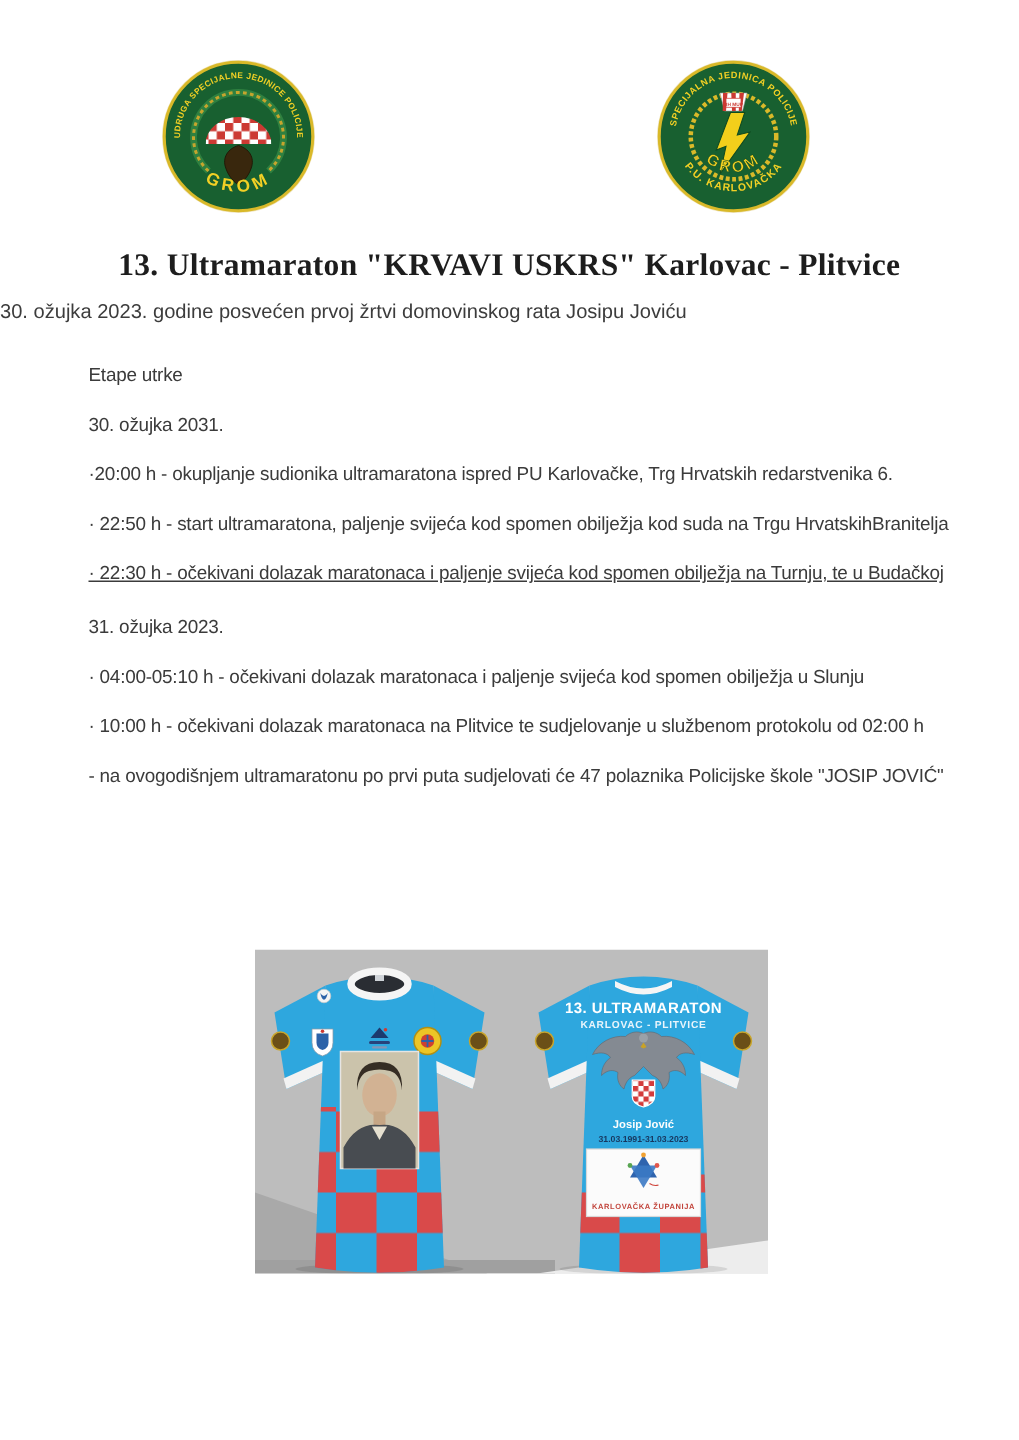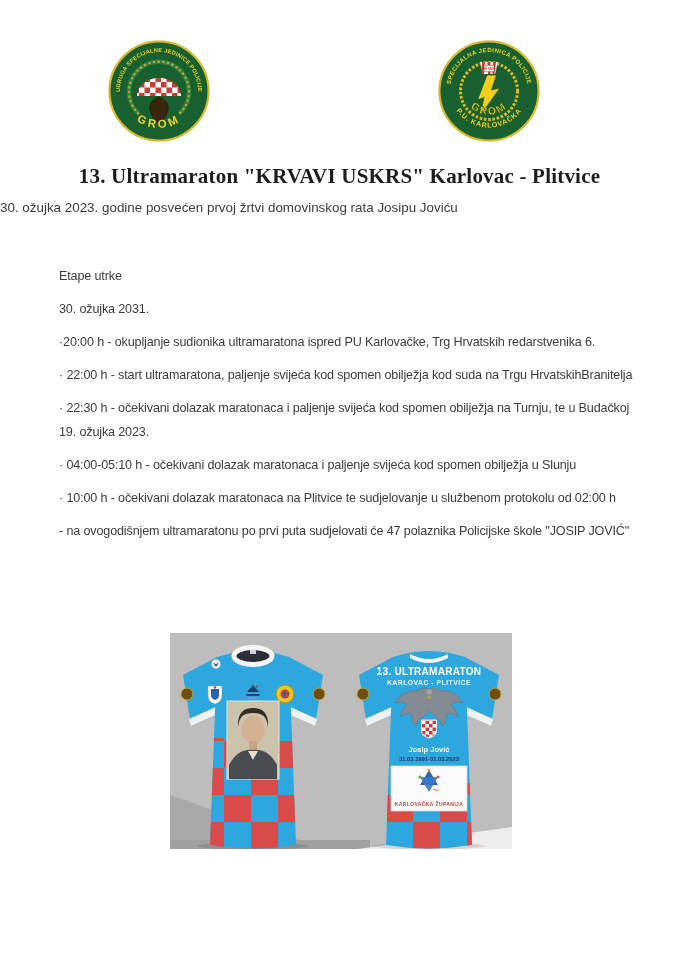--- a/index.html
+++ b/index.html
@@ -13,25 +13,25 @@
   .title {
     position:absolute; top:164px; left:0; right:0; text-align:center;
     font-family:"Liberation Serif", serif; font-weight:bold;
     font-size:21px; color:#1d1d1d; letter-spacing:0.2px;
   }
   .subtitle {
     position:absolute; top:200px; left:0; right:0; text-align:left;
     font-size:13.4px; color:#3c3c3c;
   }
   .schedule {
-    position:absolute; top:266px; left:59px; right:20px;
+    position:absolute; top:240px; left:59px; right:20px;
     font-size:12.6px; color:#3b3b3b; letter-spacing:-0.15px;
   }
   .schedule p { margin:0 0 13px 0; line-height:20px; white-space:nowrap; }
-  .schedule p.wrap-head { margin-bottom:4px; }
+  .schedule p.wrap-head { margin-bottom:16px;text-decoration:underline; }
   .shirts { position:absolute; left:170px; top:633px; width:342px; height:216px; }
 </style>
 </head>
 <body>
 
 <div class="page">
 
   <svg class="logo logo-left" viewBox="0 0 106 106">
     <defs>
       <pattern id="chkRW" patternUnits="userSpaceOnUse" width="11" height="11">
@@ -90,23 +90,23 @@
     </text>
   </svg>
 
   <div class="title">13. Ultramaraton "KRVAVI USKRS" Karlovac - Plitvice</div>
   <div class="subtitle">30. ožujka 2023. godine posvećen prvoj žrtvi domovinskog rata Josipu Joviću</div>
 
   <div class="schedule">
     <p>Etape utrke</p>
     <p>30. ožujka 2031.</p>
     <p>·20:00 h - okupljanje sudionika ultramaratona ispred PU Karlovačke, Trg Hrvatskih redarstvenika 6.</p>
-    <p>· 22:00 h - start ultramaratona, paljenje svijeća kod spomen obilježja kod suda na Trgu HrvatskihBranitelja</p>
+    <p>· 22:50 h - start ultramaratona, paljenje svijeća kod spomen obilježja kod suda na Trgu HrvatskihBranitelja</p>
     <p class="wrap-head">· 22:30 h - očekivani dolazak maratonaca i paljenje svijeća kod spomen obilježja na Turnju, te u Budačkoj</p>
-    <p>19. ožujka 2023.</p>
+    <p>31. ožujka 2023.</p>
     <p>· 04:00-05:10 h - očekivani dolazak maratonaca i paljenje svijeća kod spomen obilježja u Slunju</p>
     <p>· 10:00 h - očekivani dolazak maratonaca na Plitvice te sudjelovanje u službenom protokolu od 02:00 h</p>
     <p>- na ovogodišnjem ultramaratonu po prvi puta sudjelovati će 47 polaznika Policijske škole "JOSIP JOVIĆ"</p>
   </div>
 
   <svg class="shirts" viewBox="0 0 342 216">
     <defs>
       <pattern id="chk" patternUnits="userSpaceOnUse" width="54" height="54">
         <rect width="27" height="27" fill="#d94a4a"></rect>
         <rect x="27" y="27" width="27" height="27" fill="#d94a4a"></rect>

